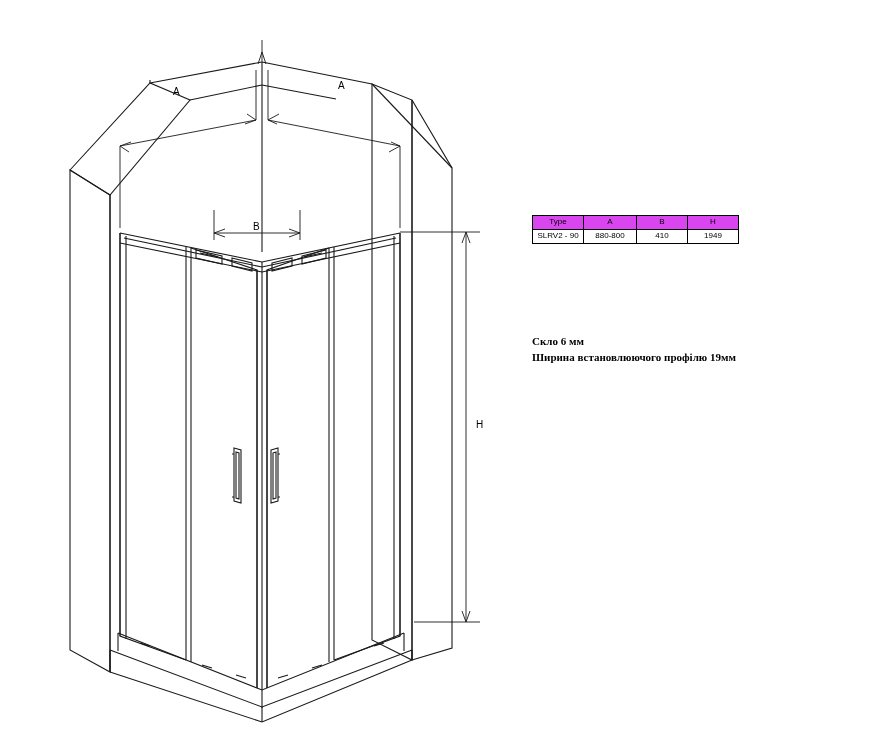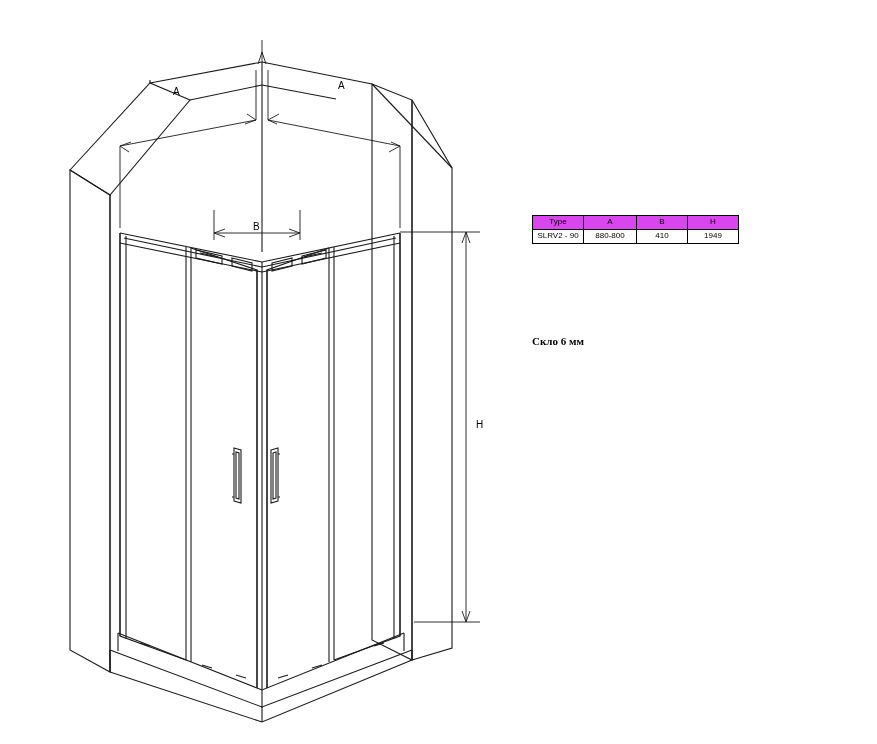--- a/index.html
+++ b/index.html
@@ -215,13 +215,14 @@
       <td>SLRV2 - 90</td>
       <td>880-800</td>
       <td>410</td>
       <td>1949</td>
     </tr>
   </tbody>
 </table>
 
 <div class="notes">
   <div>Скло 6 мм</div>
+  <div>Ширина встановлюючого профілю 19мм</div>
 </div>
 
 </body></html>

